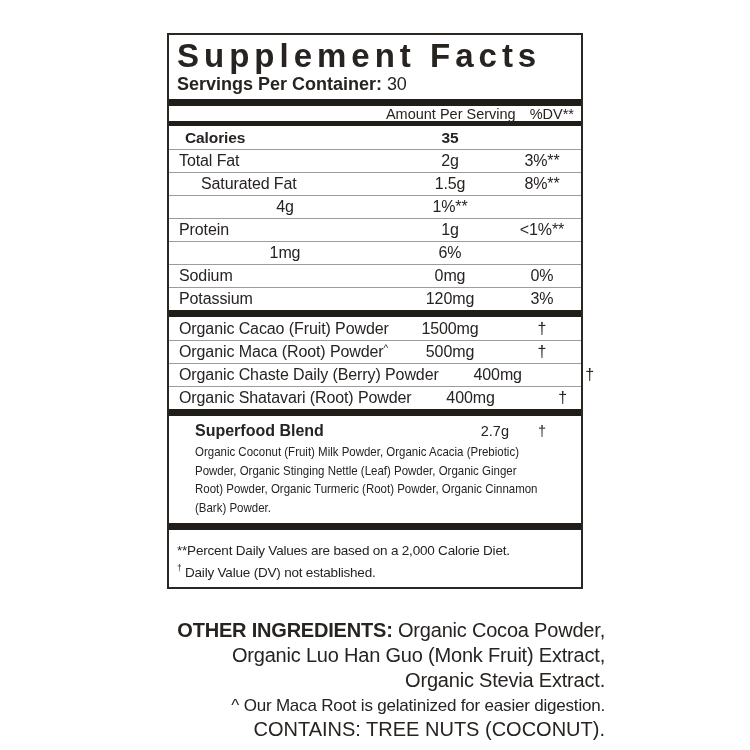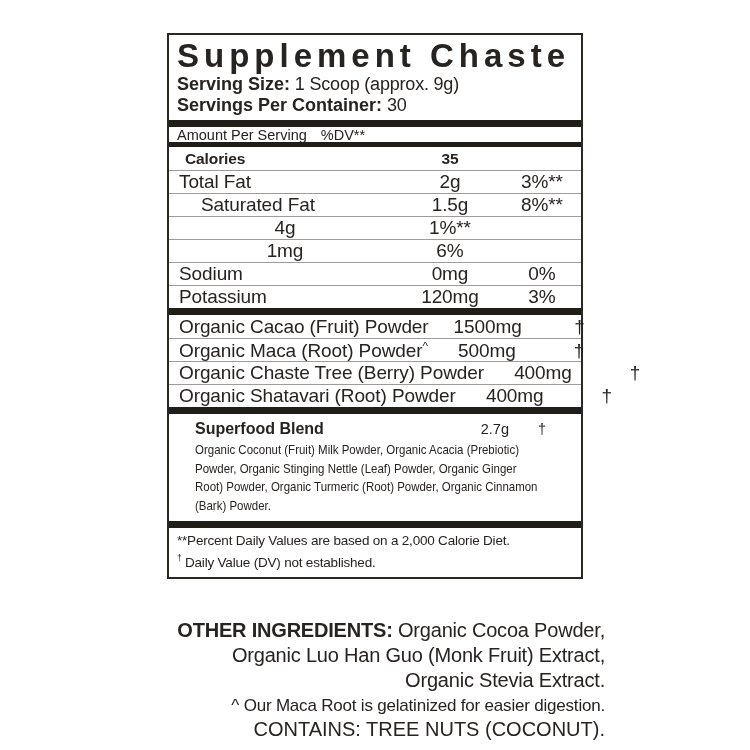--- a/index.html
+++ b/index.html
@@ -27,37 +27,38 @@
     line-height: 37px;
     white-space: nowrap;
   }
   .sf-line { font-size: 18px; line-height: 21px; letter-spacing: -0.2px; }
   .sf-line b { letter-spacing: 0; }
 
   .thick-bar { height: 7px; background: #211d18; }
 
   .col-header {
     display: flex;
+    justify-content: flex-end;
     align-items: center;
     gap: 14px;
     height: 20px;
     padding: 0 7px 0 8px;
     font-size: 14.5px;
     border-bottom: 5px solid #211d18;
   }
 
   .rows .row { border-top: 1px solid #9c9c9c; }
   .rows .row:first-child { border-top: none; }
   .row {
     display: grid;
     grid-template-columns: 1fr 118px 66px;
     align-items: center;
     height: 23px;
     padding: 0 6px 0 10px;
-    font-size: 19px;
+    font-size: 16px;
     letter-spacing: -0.1px;
   }
   .row .name { white-space: nowrap; }
   .row .amt { text-align: center; }
   .row .dv  { text-align: center; }
   .row.bold { font-weight: bold; font-size: 15.5px; padding-left: 16px; }
   .name.indent { padding-left: 22px; }
   sup { font-size: 0.62em; }
 
   
@@ -74,43 +75,42 @@
   .blend-row .dv  { text-align: center; }
   .blend-desc {
     margin: 3px 0 0 26px;
     width: 404px;
     transform: scaleX(0.85);
     transform-origin: left top;
     font-size: 13.5px;
     line-height: 18.5px;
   }
 
-  .footnotes { padding: 4px 8px 6px 8px; font-size: 13.5px; line-height: 17.5px; letter-spacing: -0.2px; }
+  .footnotes { padding: 4px 8px 6px 8px; font-size: 13.5px; line-height: 17.5px; letter-spacing: -0.2px; margin-top: 8px; }
 
   
   .below {
     position: absolute;
     left: 165px; top: 618px;
     width: 440px;
     text-align: right;
   }
   .oi-line { font-size: 20px; line-height: 25px; letter-spacing: -0.2px; }
   .maca-note { font-size: 17px; line-height: 21px; margin-top: 2px; letter-spacing: -0.2px; }
   .contains { font-size: 20px; line-height: 25px; font-weight: normal; margin-top: 1px; }
 </style>
 </head>
 <body>
 
 <div class="canvas">
 
   <div class="sf-box">
 
     <div class="sf-head">
-      <div class="sf-title">Supplement Chaste</div>
-      <div class="sf-line"><b>Serving Size:</b> <span>1 Scoop (approx. 9g)</span></div>
+      <div class="sf-title">Supplement Facts</div>
       <div class="sf-line"><b>Servings Per Container:</b> <span>30</span></div>
     </div>
 
     <div class="thick-bar"></div>
 
     <div class="col-header">
       <span>Amount Per Serving</span>
       <span>%DV**</span>
     </div>
 
@@ -128,20 +128,25 @@
       <div class="row">
         <span class="name indent">Saturated Fat</span>
         <span class="amt">1.5g</span>
         <span class="dv">8%**</span>
       </div>
       <div class="row">
         <span class="amt">4g</span>
         <span class="dv">1%**</span>
       </div>
       <div class="row">
+        <span class="name">Protein</span>
+        <span class="amt">1g</span>
+        <span class="dv">&lt;1%**</span>
+      </div>
+      <div class="row">
         <span class="amt">1mg</span>
         <span class="dv">6%</span>
       </div>
       <div class="row">
         <span class="name">Sodium</span>
         <span class="amt">0mg</span>
         <span class="dv">0%</span>
       </div>
       <div class="row">
         <span class="name">Potassium</span>
@@ -157,21 +162,21 @@
         <span class="name">Organic Cacao (Fruit) Powder</span>
         <span class="amt">1500mg</span>
         <span class="dv">†</span>
       </div>
       <div class="row">
         <span class="name"><span>Organic Maca (Root) Powder</span><sup>^</sup></span>
         <span class="amt">500mg</span>
         <span class="dv">†</span>
       </div>
       <div class="row">
-        <span class="name">Organic Chaste Tree (Berry) Powder</span>
+        <span class="name">Organic Chaste Daily (Berry) Powder</span>
         <span class="amt">400mg</span>
         <span class="dv">†</span>
       </div>
       <div class="row">
         <span class="name">Organic Shatavari (Root) Powder</span>
         <span class="amt">400mg</span>
         <span class="dv">†</span>
       </div>
     </div>
 

